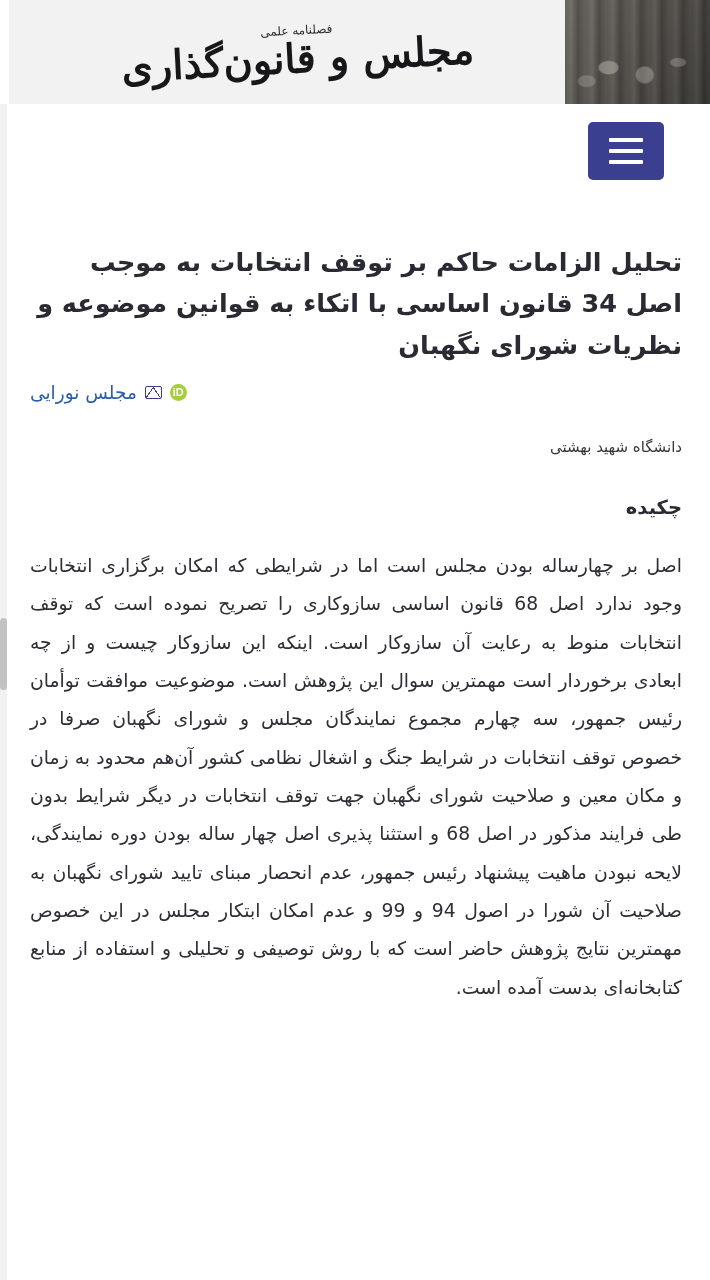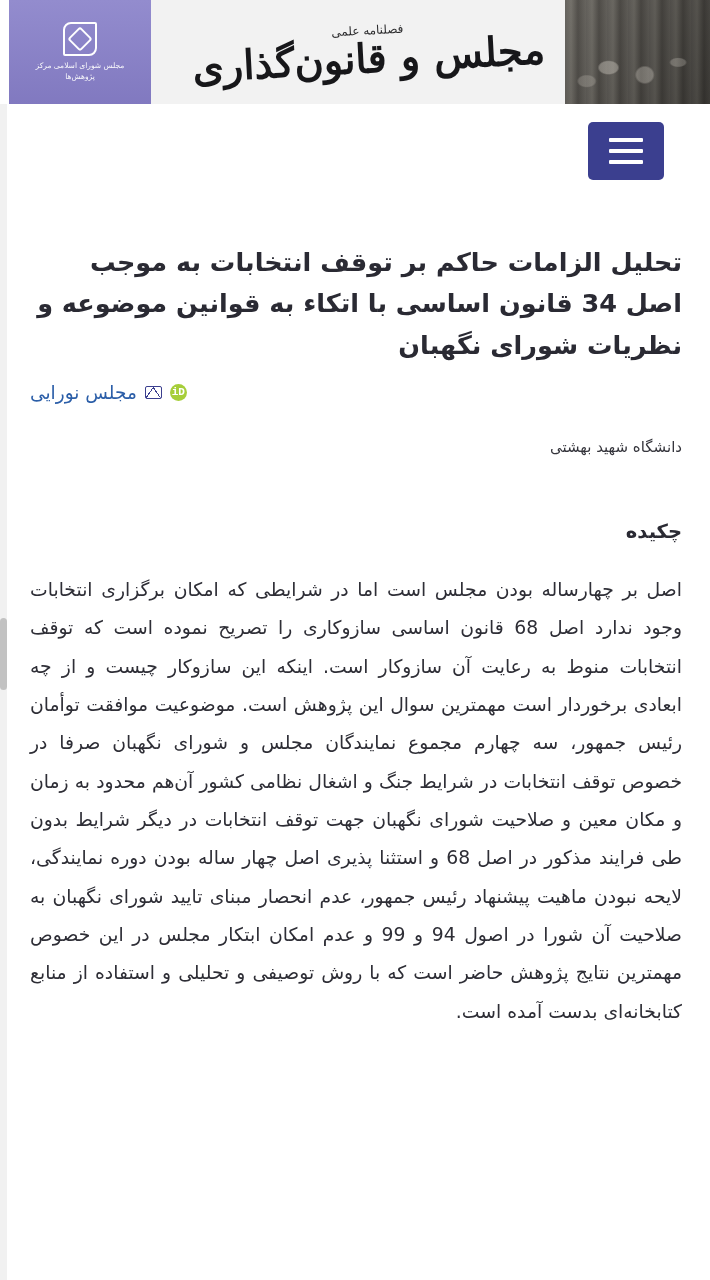--- a/index.html
+++ b/index.html
@@ -195,30 +195,30 @@
   }
   .icon-orcid {
     width: 17px; height: 17px;
     border-radius: 50%;
     background: #a6ce39;
     color: #ffffff;
     font-size: 11px;
     font-weight: bold;
     line-height: 17px;
     text-align: center;
-    font-family: Liberation Mono, monospace;
+    font-family: Liberation Sans, sans-serif;
     cursor: pointer;
   }
   .affiliation {
     margin-top: 35px;
     font-size: 15px;
     color: #35353c;
   }
   .abstract-heading {
-    margin-top: 64px;
+    margin-top: 40px;
     font-size: 19.5px;
     font-weight: bold;
     color: #2a2a33;
   }
   .abstract-body {
     margin-top: 28px;
     font-size: 18.8px;
     line-height: 2.04;
     color: #2e2e36;
     text-align: justify;
@@ -253,25 +253,20 @@
 <header class="masthead">
   <div class="masthead-photo"></div>
 
   <div class="masthead-title-wrap">
     <div class="journal-logotype">
       <div class="small-line">فصلنامه علمی</div>
       <div class="big-line">مجلس و قانون‌گذاری</div>
     </div>
   </div>
 
-  <div class="masthead-brand">
-    <div class="brand-emblem"></div>
-    <div class="brand-text">مجلس شورای اسلامی
-مرکز پژوهش‌ها</div>
-  </div>
 
   <div class="masthead-right-edge"></div>
 </header>
 
 <div class="menu-bar">
   <button class="menu-button" aria-label="menu">
     <span class="bar"></span>
     <span class="bar"></span>
     <span class="bar"></span>
   </button>

